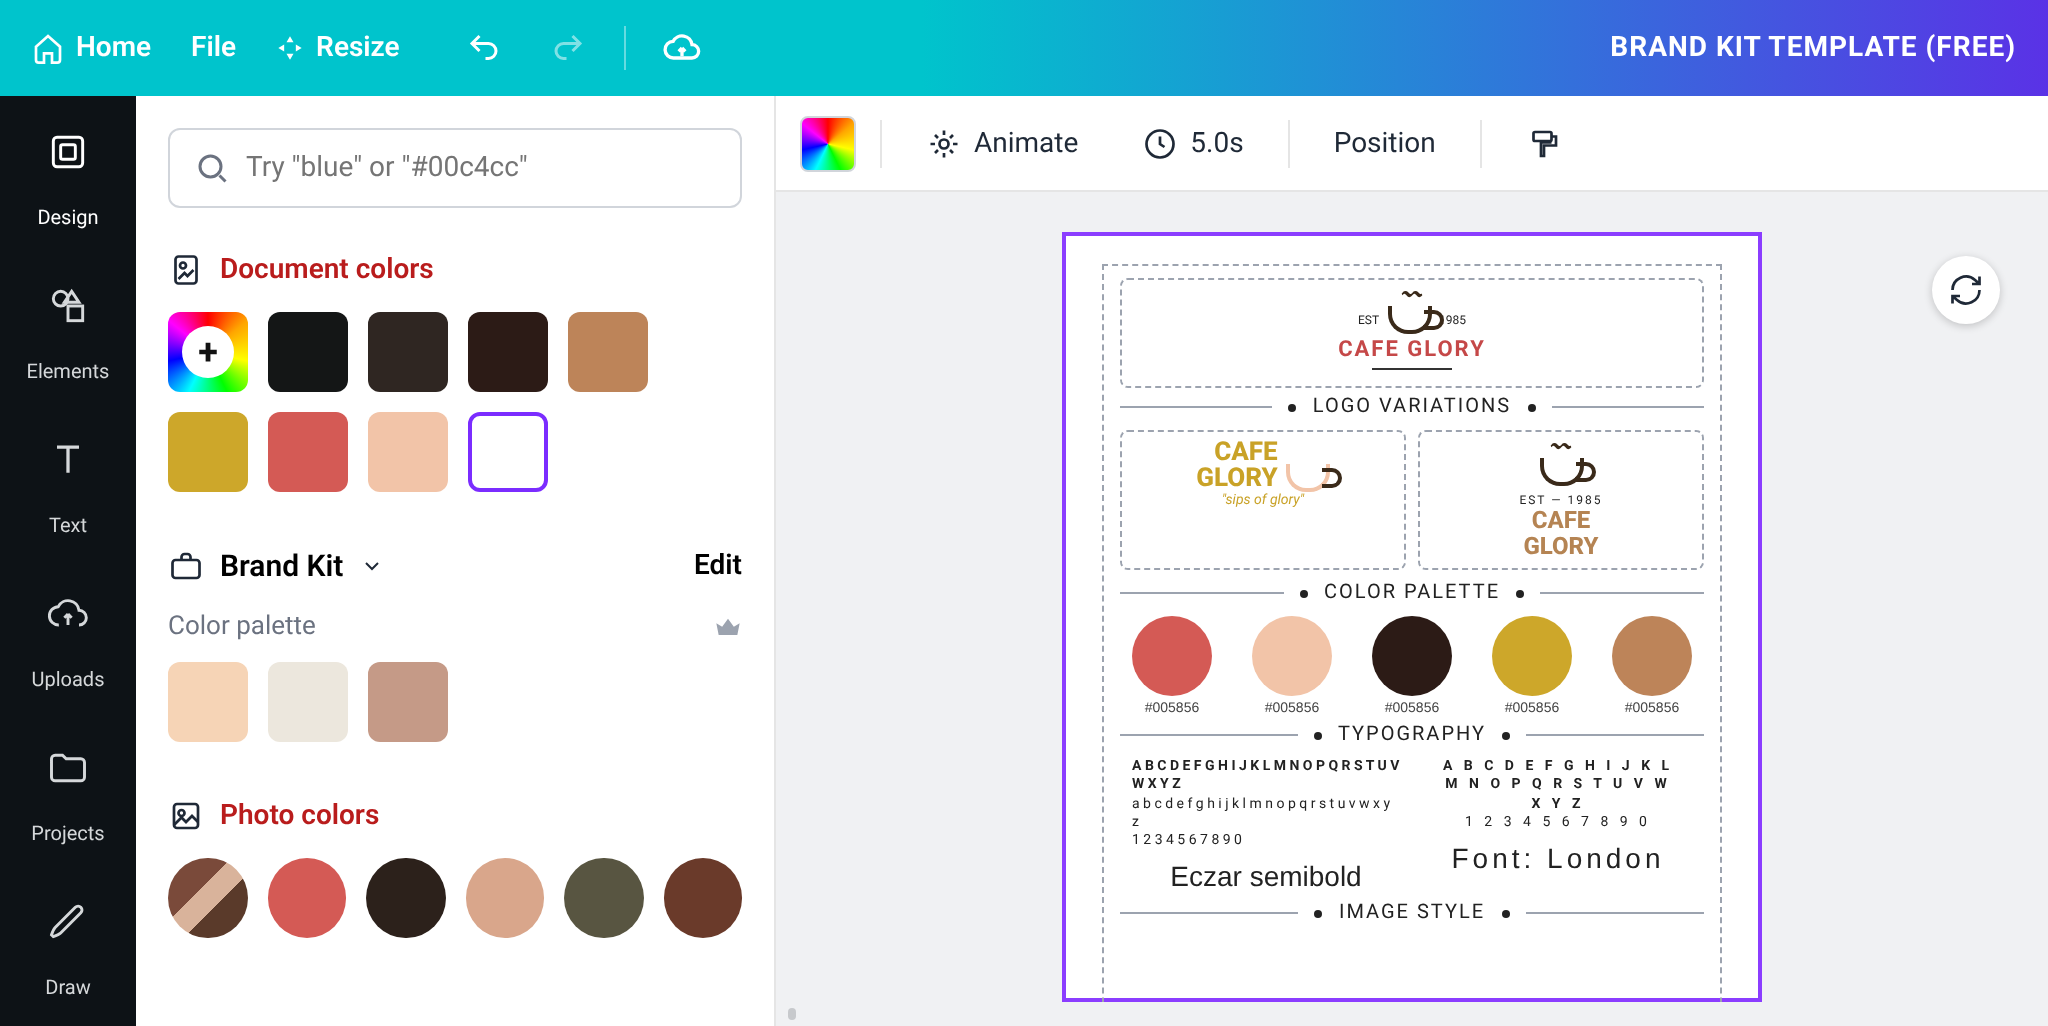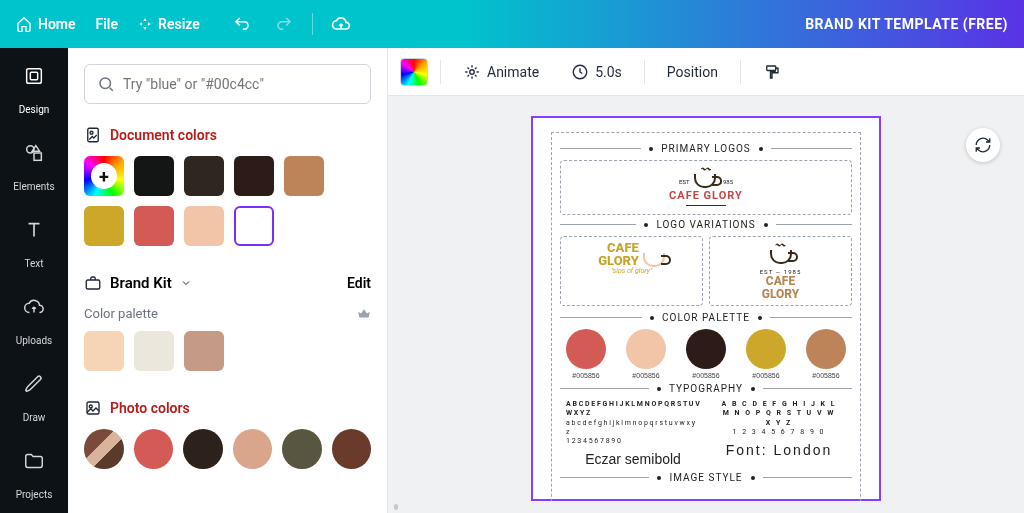--- a/index.html
+++ b/index.html
@@ -149,32 +149,32 @@
           <svg width="22" height="22" viewBox="0 0 24 24" fill="none" stroke="currentColor" stroke-width="1.6">
             <path d="M18 18a4 4 0 0 0 0-8 6 6 0 0 0-11.3-2A5 5 0 0 0 7 18"></path>
             <path d="M12 12v6m0-6l-2 2m2-2l2 2"></path>
           </svg>
         </span>
       <span>Uploads</span>
     </div>
     <div class="rail-item">
       <span class="ic">
           <svg width="22" height="22" viewBox="0 0 24 24" fill="none" stroke="currentColor" stroke-width="1.6">
+            <path d="M3 7a2 2 0 0 1 2-2h4l2 2h8a2 2 0 0 1 2 2v8a2 2 0 0 1-2 2H5a2 2 0 0 1-2-2z"></path>
+          </svg>
+        </span>
+      <span>Projects</span>
+    </div>
+    <div class="rail-item">
+      <span class="ic">
+          <svg width="22" height="22" viewBox="0 0 24 24" fill="none" stroke="currentColor" stroke-width="1.6">
             <path d="M4 20s3-1 4-2l11-11a2 2 0 0 0-3-3L5 15c-1 1-2 4-2 4z"></path>
           </svg>
         </span>
       <span>Draw</span>
-    </div>
-    <div class="rail-item">
-      <span class="ic">
-          <svg width="22" height="22" viewBox="0 0 24 24" fill="none" stroke="currentColor" stroke-width="1.6">
-            <path d="M3 7a2 2 0 0 1 2-2h4l2 2h8a2 2 0 0 1 2 2v8a2 2 0 0 1-2 2H5a2 2 0 0 1-2-2z"></path>
-          </svg>
-        </span>
-      <span>Projects</span>
     </div>
   </div>
 
   <div class="panel">
     <div class="search">
       <svg width="18" height="18" viewBox="0 0 24 24" fill="none" stroke="#6b7280" stroke-width="2">
           <circle cx="11" cy="11" r="7"></circle>
           <path d="M21 21l-4-4"></path>
         </svg>
       <input placeholder="Try &quot;blue&quot; or &quot;#00c4cc&quot;" style="">
@@ -276,25 +276,20 @@
 
     <div class="canvas-scroll">
       <div class="cv-float">
         <svg width="18" height="18" viewBox="0 0 24 24" fill="none" stroke="#1f2937" stroke-width="1.8">
             <path d="M3 12a9 9 0 0 1 15-6.7L21 8M21 3v5h-5M21 12a9 9 0 0 1-15 6.7L3 16M3 21v-5h5"></path>
           </svg>
       </div>
 
       <div class="page">
         <div class="inner">
-          <div class="sec-title">
-              <span class="dot"></span>
-              <span>PRIMARY LOGOS</span>
-              <span class="dot"></span>
-            </div>
           <div class="logo-block">
             <div style="display:flex;flex-direction:column;align-items:center;gap:1px">
               <span class="steam">〰</span>
               <div style="display:flex;align-items:center;gap:4px;">
                 <span style="font-size:6px">EST</span>
                 <span class="cup"></span>
                 <span style="font-size:6px">1985</span>
               </div>
               <div class="cafe-primary">CAFE GLORY</div>
               <div style="width:40px;height:1px;background:#333;margin-top:2px"></div>

